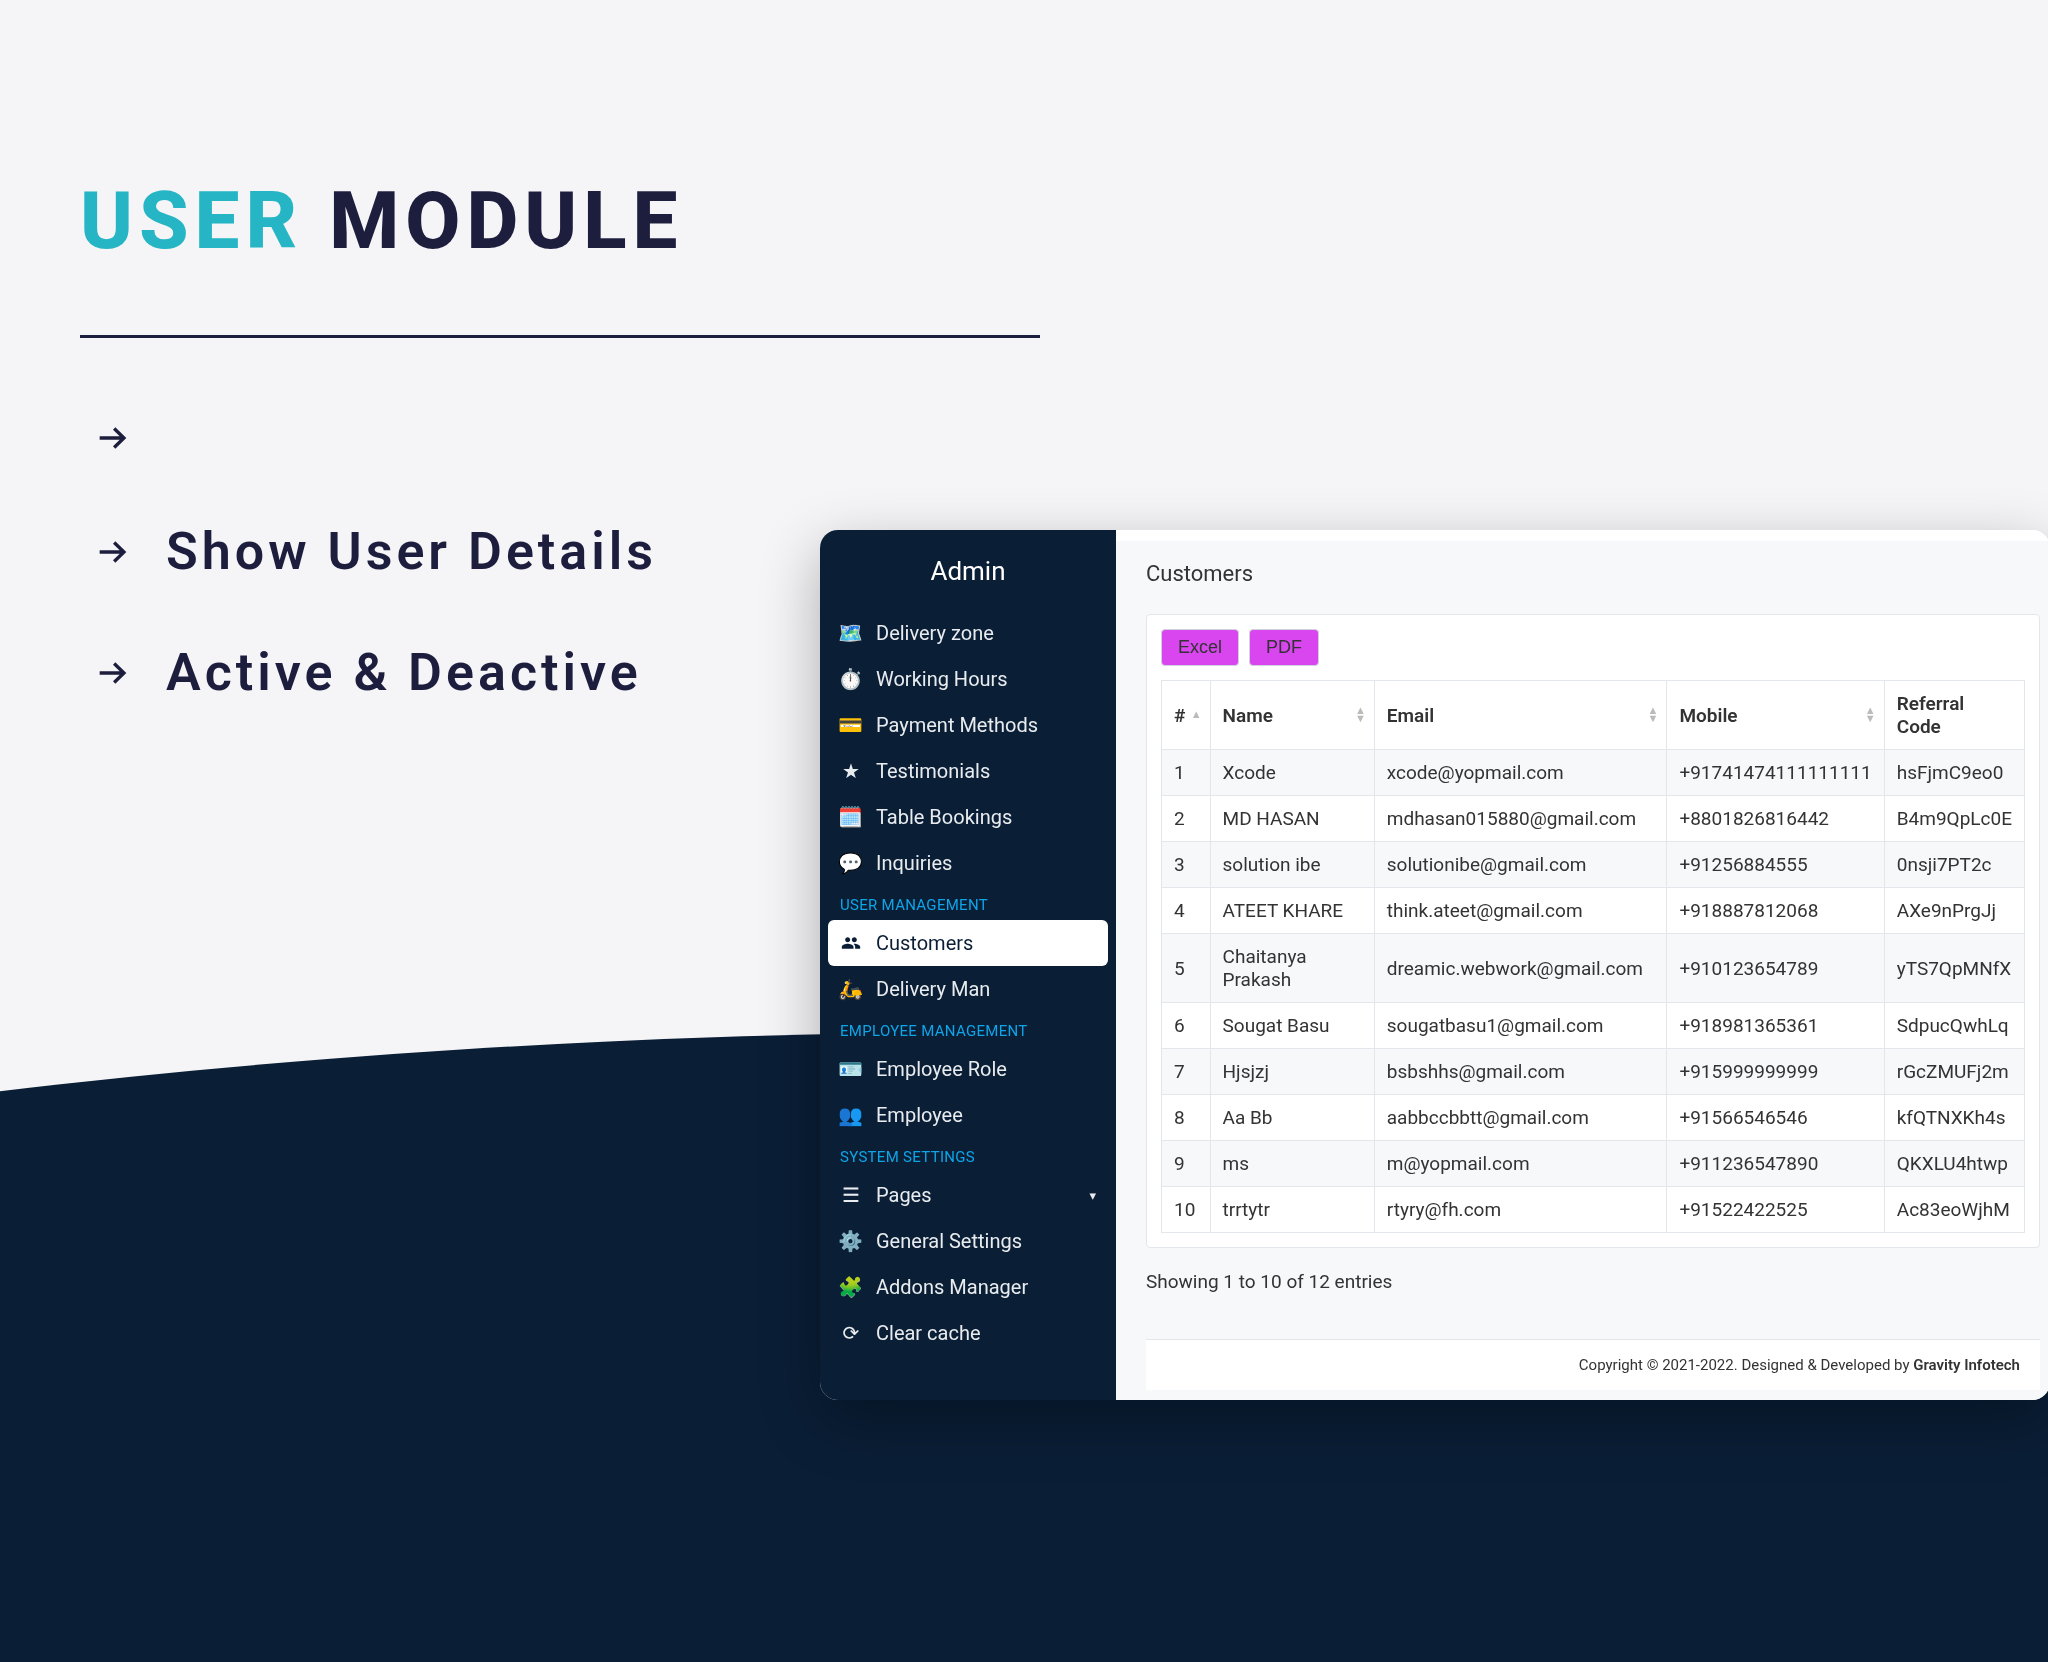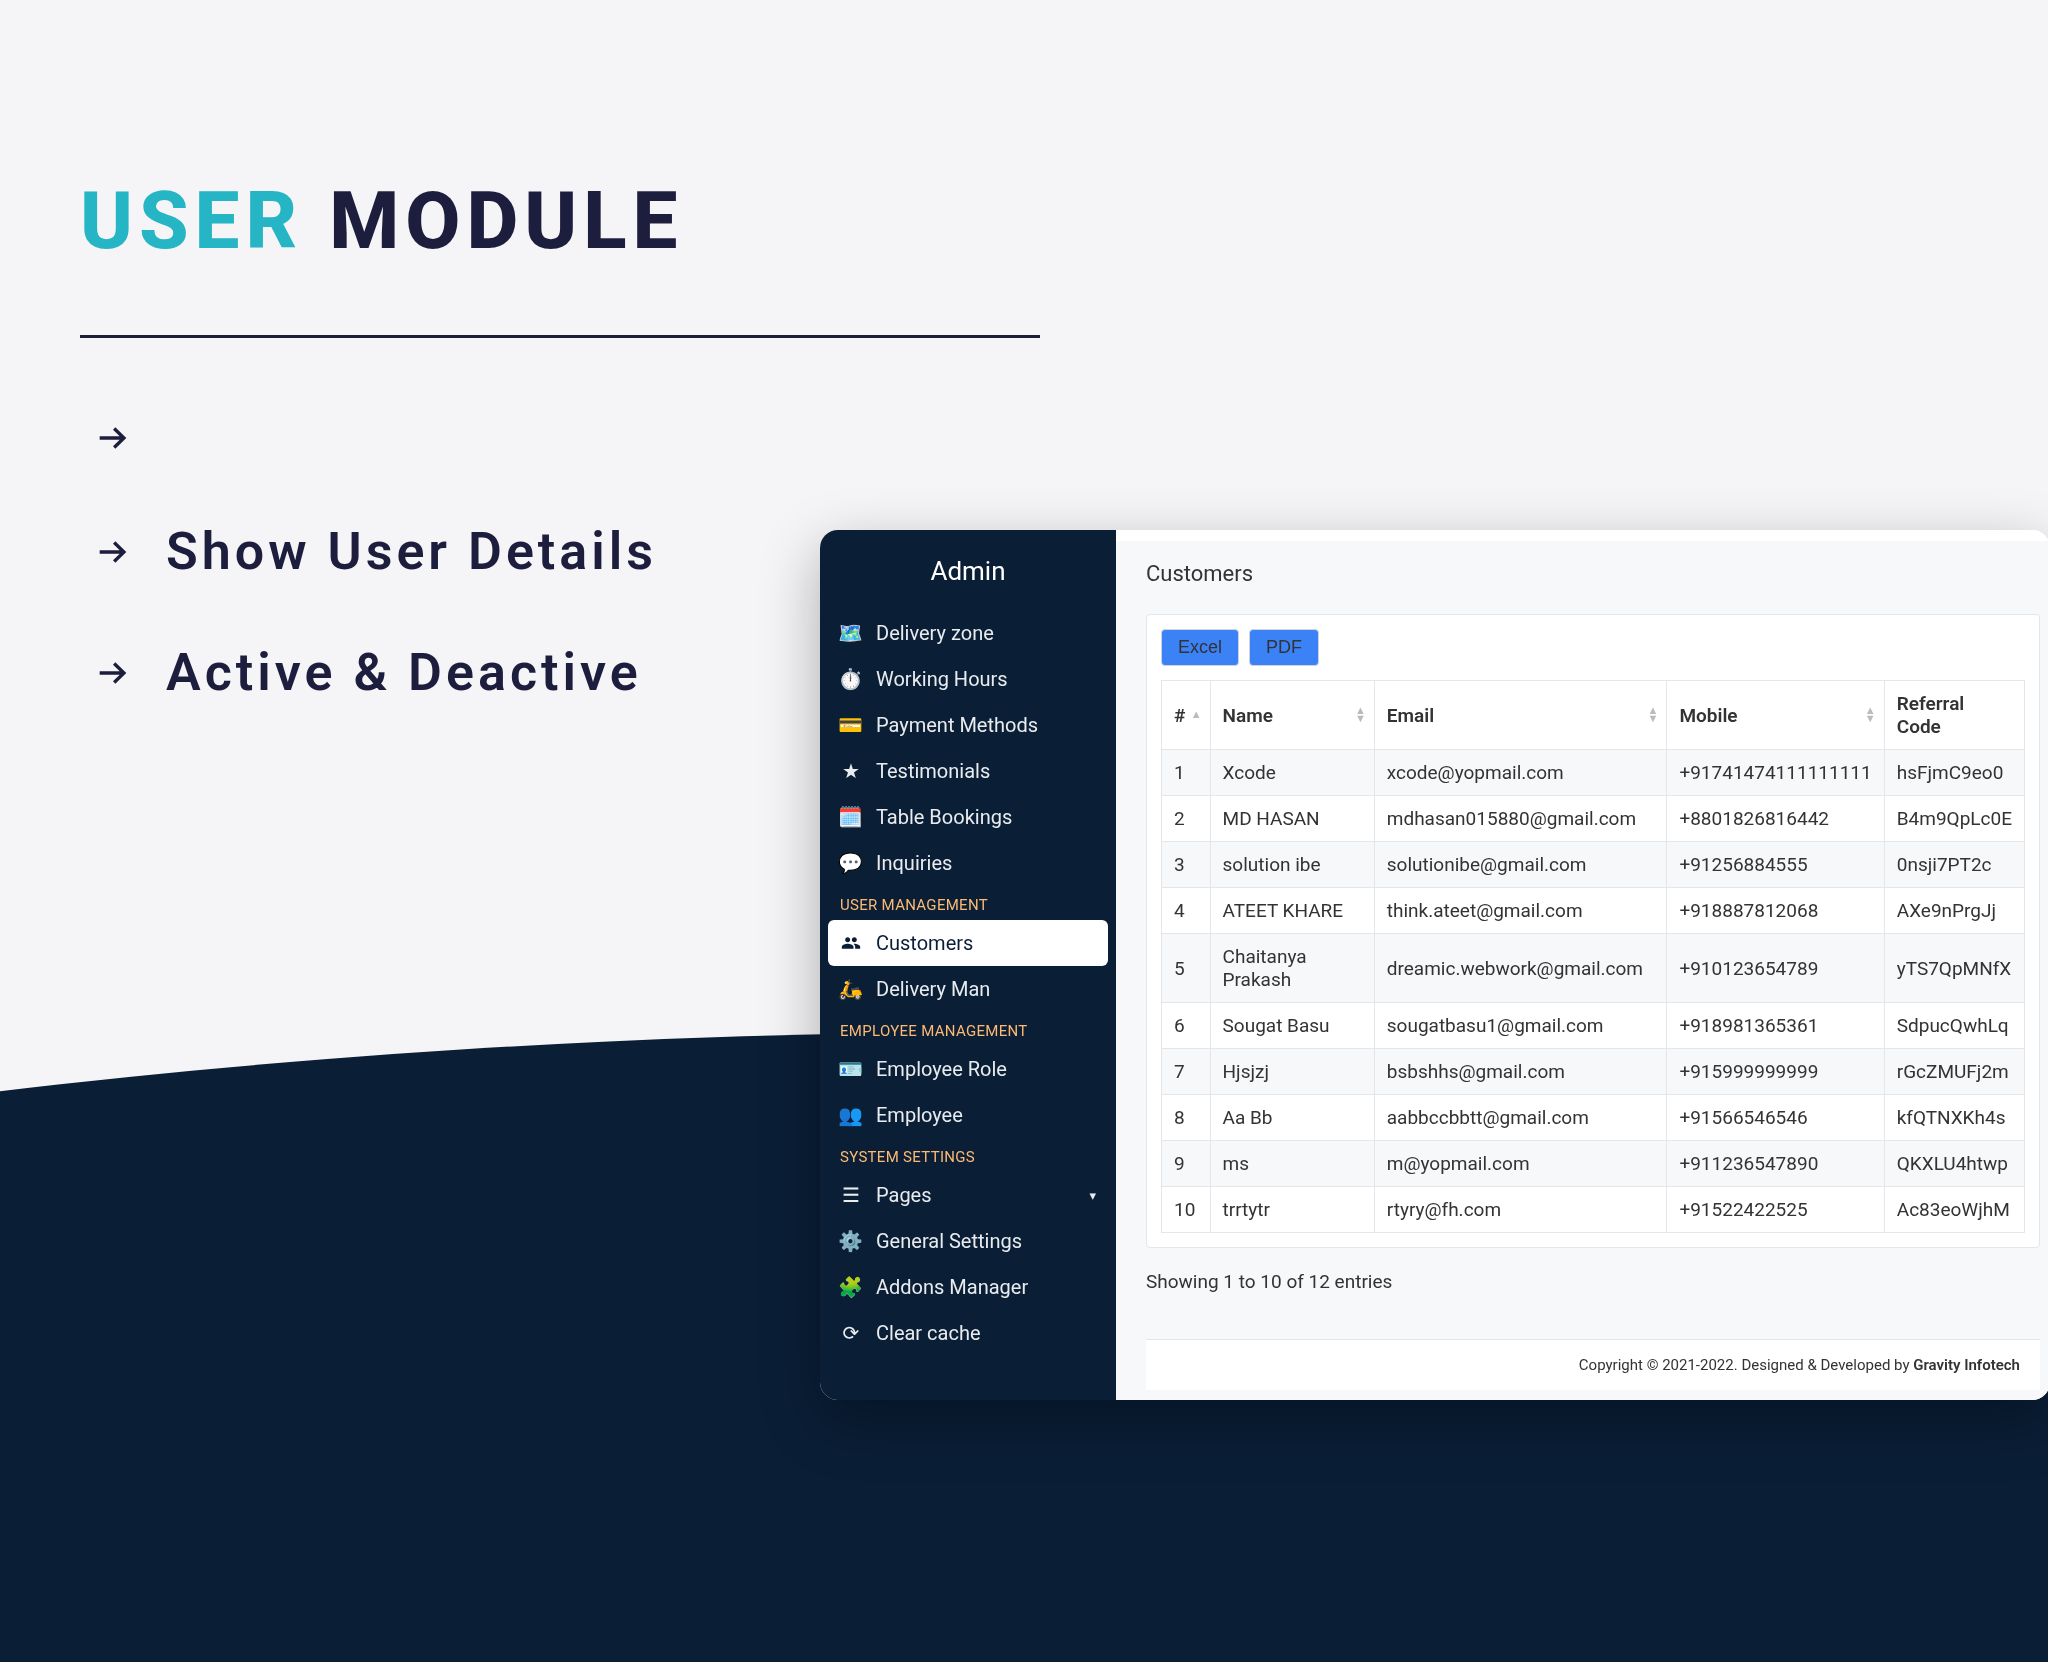--- a/index.html
+++ b/index.html
@@ -85,21 +85,21 @@
   }
   .sidebar-title {
     text-align: center;
     font-weight: 400;
     font-size: 26px;
     color: #fff;
     padding: 12px 16px 24px;
   }
   .nav-section-label {
     font-size: 15px;
-    color: #fdba74;
+    color: #0ea5e9;
     padding: 10px 20px 6px;
     letter-spacing: 0.3px;
   }
   .nav-item {
     display: flex;
     align-items: center;
     gap: 14px;
     padding: 11px 20px;
     font-size: 20px;
     color: #e9ecef;
@@ -151,21 +151,21 @@
     padding: 14px 14px;
     flex-shrink: 0;
   }
   .export-row {
     display: flex;
     gap: 10px;
     margin-bottom: 14px;
   }
   .export-btn {
     border: 1px solid #cfd4da;
-    background: #3b82f6;
+    background: #d946ef;
     padding: 7px 16px;
     font-size: 18px;
     color: #333;
     border-radius: 4px;
     cursor: pointer;
   }
   table.data {
     width: 100%;
     border-collapse: collapse;
     font-size: 19px;

